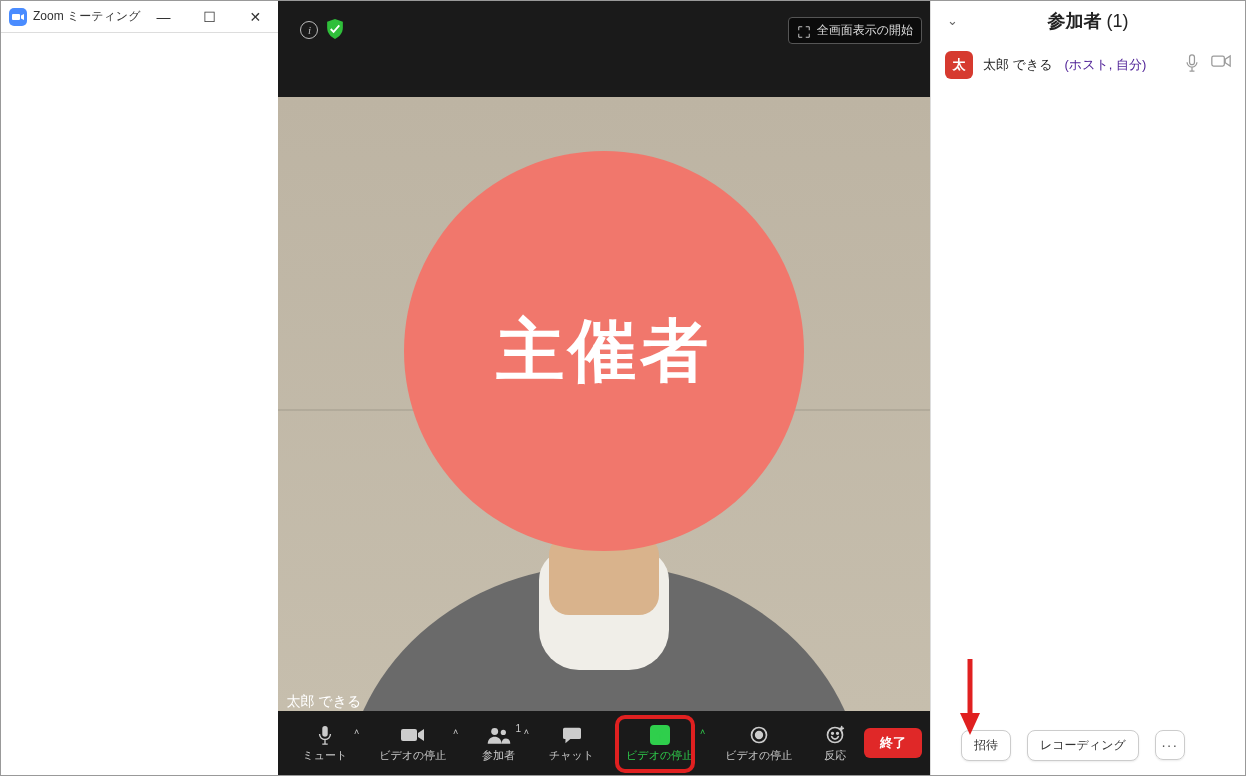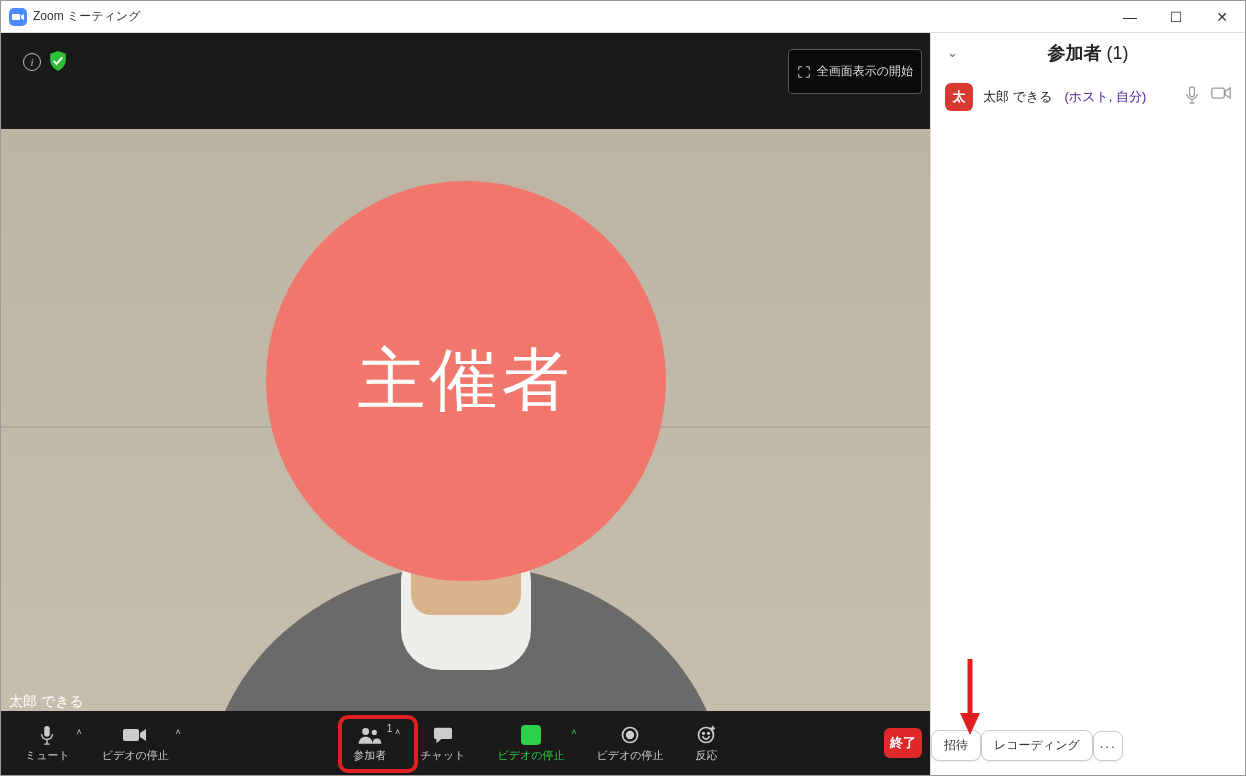--- a/index.html
+++ b/index.html
@@ -1,61 +1,61 @@
 <!DOCTYPE html>
 <html><head>
 <meta charset="utf-8">
 <style>
   *{box-sizing:border-box;margin:0;padding:0;font-family:"Meiryo","Hiragino Kaku Gothic Pro",sans-serif}
   body{width:1246px;height:776px;background:#fff;overflow:hidden}
-  .window{display:flex;flex-direction:column;width:100%;height:100%;border:1px solid #999}
+  .window{display:flex;flex-direction:row;width:100%;height:100%;border:1px solid #999}
   .titlebar{display:flex;align-items:center;height:32px;background:#fff;border-bottom:1px solid #ddd;padding-left:8px}
   .app-icon{width:18px;height:18px;border-radius:5px;background:#4a8cff;display:flex;align-items:center;justify-content:center;margin-right:6px}
   .app-icon svg{width:12px;height:8px;fill:#fff}
   .title-text{font-size:12px;color:#333}
   .win-controls{margin-left:auto;display:flex}
   .win-btn{width:46px;height:32px;display:flex;align-items:center;justify-content:center;font-size:14px;color:#333}
   .content{display:flex;flex:1;min-height:0}
   .video-area{flex:1;display:flex;flex-direction:column;background:#000;position:relative}
   .video-top{height:96px;background:#1a1a1a;position:relative}
   .info-dot{position:absolute;left:22px;top:20px;width:18px;height:18px;border:1.5px solid #bbb;border-radius:50%;display:flex;align-items:center;justify-content:center;color:#bbb;font-size:11px;font-style:italic;font-family:Georgia,serif}
   .shield{position:absolute;left:48px;top:18px}
-  .fullscr-pill{position:absolute;right:8px;top:16px;background:rgba(0,0,0,.55);color:#ddd;border:1px solid #555;border-radius:4px;padding:13px 8px;font-size:12px;display:flex;align-items:center;gap:6px}
+  .fullscr-pill{position:absolute;right:8px;top:16px;background:rgba(0,0,0,.55);color:#ddd;border:1px solid #555;border-radius:4px;padding:4px 8px;font-size:12px;display:flex;align-items:flex-end;gap:6px}
   .fullscr-pill svg{width:14px;height:14px;stroke:#ddd;fill:none;stroke-width:1.5}
   .video-frame{flex:1;position:relative;background:linear-gradient(#bdb4a3,#c7bfae);overflow:hidden}
   .wall-line{position:absolute;left:0;right:0;top:46%;height:2px;background:rgba(0,0,0,.08)}
   .person{position:absolute;left:50%;bottom:0;transform:translateX(-50%);width:640px;height:400px}
   .shoulders{position:absolute;bottom:-50px;left:50%;transform:translateX(-50%);width:520px;height:260px;background:#6a6a6a;border-radius:50% 50% 0 0/90% 90% 0 0}
   .shoulders::after{content:"";position:absolute;left:50%;top:-15px;transform:translateX(-50%);width:130px;height:120px;background:#f0eee8;border-radius:30px 30px 40px 40px}
   .neck{position:absolute;left:50%;bottom:160px;transform:translateX(-50%);width:110px;height:80px;background:#d9b38c;border-radius:20px}
   .hair{position:absolute;left:50%;top:-155px;transform:translateX(-50%);width:180px;height:100px;background:#1c1612;border-radius:80px 80px 30px 30px}
   .face-circle{position:absolute;left:50%;top:8%;transform:translateX(-50%);width:400px;height:400px;background:#f1776c;border-radius:50%;display:flex;align-items:center;justify-content:center}
-  .face-text{color:#fff;font-size:68px;font-weight:400;letter-spacing:4px}
+  .face-text{color:#fff;font-size:68px;font-weight:700;letter-spacing:4px}
   .self-label{position:absolute;left:6px;bottom:62px;color:#fff;font-size:14px;padding:2px 2px}
   .toolbar{position:absolute;left:0;right:0;bottom:0;height:64px;background:#1a1a1a;display:flex;align-items:center;padding:0 8px;gap:0}
   .tb-btn{display:flex;flex-direction:column;align-items:center;justify-content:center;color:#ccc;font-size:11px;padding:0 16px;height:52px;position:relative}
   .tb-btn .ico{height:22px;display:flex;align-items:center;margin-bottom:2px}
   .tb-btn .caret{position:absolute;right:4px;top:10px;font-size:9px;color:#ccc}
   .tb-badge{position:absolute;right:12px;top:6px;color:#ccc;font-size:10px}
   .tb-btn.green .lbl{color:#2fcf4c}
   .tb-btn.green .ico svg{fill:#2fcf4c}
   .share-badge{width:20px;height:20px;border-radius:4px;background:#2fcf4c;display:flex;align-items:center;justify-content:center}
   .share-badge svg{width:10px;height:10px;fill:#fff}
-  .end-btn{margin-left:auto;background:#e02828;color:#fff;font-size:13px;font-weight:600;border-radius:6px;padding:6px 6px}
+  .end-btn{margin-left:auto;background:#e02828;color:#fff;font-size:13px;font-weight:600;border-radius:6px;padding:6px 16px}
   .hl-box{position:absolute;border:4px solid #e02020;border-radius:10px;left:337px;bottom:2px;width:80px;height:58px;pointer-events:none}
   .side-panel{width:315px;background:#fff;border-left:1px solid #ddd;display:flex;flex-direction:column}
   .panel-head{height:40px;display:flex;align-items:center;position:relative;border-bottom:1px solid transparent}
   .panel-head .chev{position:absolute;left:16px;font-size:13px;color:#666}
   .panel-title{margin:0 auto;font-size:18px;font-weight:600;color:#222}
   .part-row{display:flex;align-items:center;padding:10px 14px;gap:10px}
   .avatar{width:28px;height:28px;border-radius:6px;background:#d63a2f;color:#fff;display:flex;align-items:center;justify-content:center;font-size:13px;font-weight:600}
   .p-name{font-size:13px;color:#222}
   .p-meta{font-size:13px;color:#4c1d95;margin-left:2px}
   .row-icons{margin-left:auto;display:flex;gap:12px;color:#888}
-  .panel-bottom{margin-top:auto;display:flex;align-items:flex-end;gap:0;padding:10px 0 14px;position:relative}
+  .panel-bottom{margin-top:auto;display:flex;align-items:flex-start;gap:16px;padding:10px 30px 14px;position:relative}
   .pill-btn{background:#fff;border:1px solid #ccc;border-radius:8px;font-size:12px;color:#333;padding:6px 12px;box-shadow:0 1px 2px rgba(0,0,0,.08)}
   .more-dots{width:30px;height:30px;border:1px solid #ccc;border-radius:8px;display:flex;align-items:center;justify-content:center;font-size:14px;color:#555;letter-spacing:1px;box-shadow:0 1px 2px rgba(0,0,0,.08)}
   .arrow-ann{position:absolute;left:26px;bottom:38px;pointer-events:none}
 </style>
 </head>
 <body>
 
 <div class="window">
   <div class="titlebar">
     <div class="app-icon">

